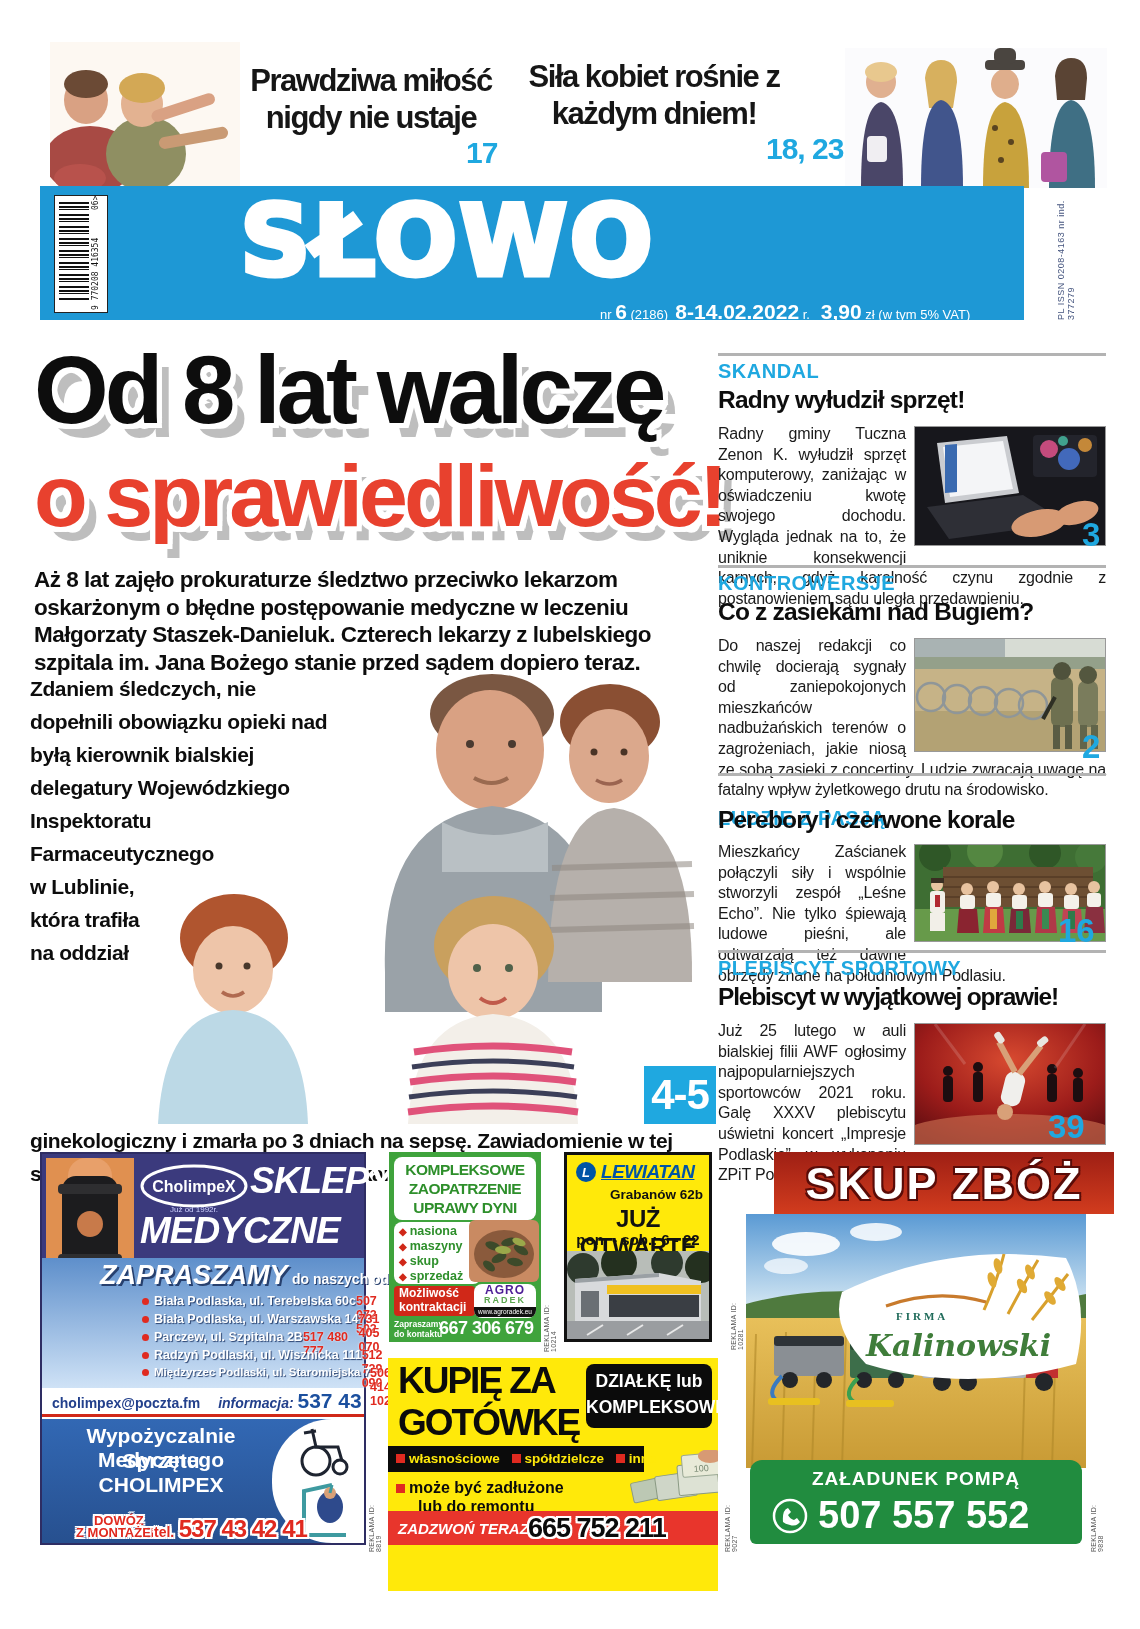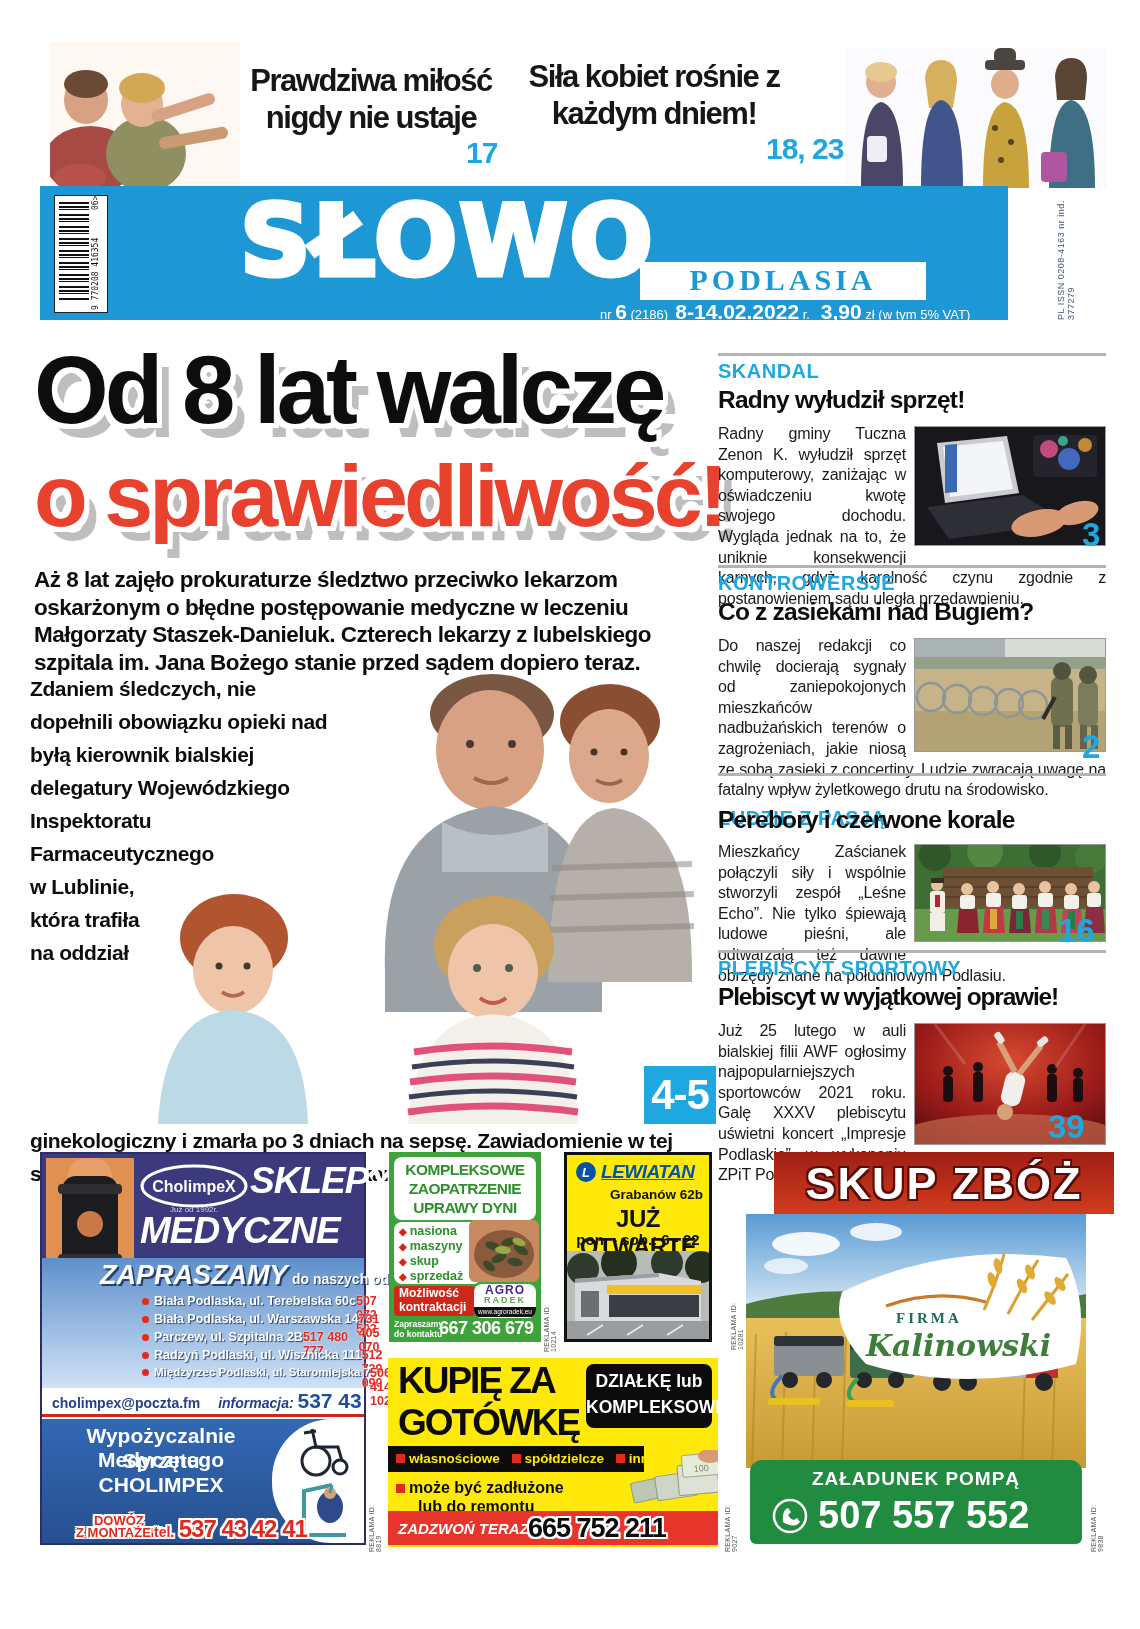--- a/index.html
+++ b/index.html
@@ -9,21 +9,21 @@
   .vtext{writing-mode:vertical-rl;transform:rotate(180deg);}
   .cyan{color:#1fa8e0;}
   .stroke-w{text-shadow:-2px -2px 0 #fff,2px -2px 0 #fff,-2px 2px 0 #fff,2px 2px 0 #fff,0 2px 0 #fff,0 -2px 0 #fff,2px 0 0 #fff,-2px 0 0 #fff;}
   .stroke-big{text-shadow:-5px -5px 0 #fff,5px -5px 0 #fff,-5px 5px 0 #fff,5px 5px 0 #fff,0 5px 0 #fff,0 -5px 0 #fff,5px 0 0 #fff,-5px 0 0 #fff,12px 14px 0 rgba(40,40,40,.30);}
 
   
   .teaser-title{font-weight:700;font-size:31px;line-height:37px;letter-spacing:-1.5px;color:#161616;text-align:center;}
   .teaser-page{font-weight:700;font-size:30px;letter-spacing:-1px;}
 
   
-  .band{background:#1e98d5;}
+  .band{background:#1e98d5;padding-left:16px;}
   .logo-main{font-family:"DejaVu Sans",sans-serif;font-weight:900;font-size:98px;color:#fff;
              letter-spacing:2px;-webkit-text-stroke:5px #fff;line-height:1;}
   .logo-sub{font-family:"Liberation Serif",serif;font-weight:700;font-size:30px;color:#1e98d5;
             letter-spacing:4px;text-align:center;line-height:36px;}
   .issue-line{color:#fff;font-size:13px;white-space:nowrap;}
   .issue-line b{font-size:21px;font-weight:700;}
   .issn{font-size:9px;color:#44547e;letter-spacing:.5px;}
 
   
   .barcode{background:#fff;border:1px solid #222;}
@@ -89,21 +89,21 @@
   .sq{display:inline-block;width:9px;height:9px;background:#e02a20;margin:0 4px 0 8px;}
   .kup-note{font-weight:900;font-size:16px;line-height:19px;color:#0b0b0b;}
   .kup-red{background:#e8352c;}
   .kup-cta{color:#fff;font-style:italic;font-weight:900;font-size:15px;}
   .kup-phone{color:#0b0b0b;font-weight:900;font-size:27px;letter-spacing:-1px;}
 
   
   .skup-head{background:linear-gradient(180deg,#9e1f14,#d23c1e);margin-left:28px;}
   .skup-title{color:#fff;font-weight:900;font-size:45px;letter-spacing:2px;text-align:center;
               text-shadow:2px 2px 0 #5a0c08,-2px -2px 0 #5a0c08,2px -2px 0 #5a0c08,-2px 2px 0 #5a0c08;}
-  .firma{font-family:"Liberation Serif",serif;font-weight:700;font-size:15px;letter-spacing:3px;color:#1f6b5a;}
+  .firma{font-family:"Liberation Serif",serif;font-weight:700;font-size:11px;letter-spacing:3px;color:#1f6b5a;}
   .kalin{font-family:"DejaVu Serif",serif;font-style:italic;font-weight:700;font-size:30px;color:#3f7d3a;}
   .skup-green{background:#218c3f;border-radius:12px 12px 6px 6px;}
   .skup-feature{color:#fff;font-weight:900;font-size:19px;letter-spacing:1px;text-align:center;}
   .skup-phone{color:#fff;font-weight:900;font-size:38px;letter-spacing:0px;}
 </style>
 </head>
 <body>
 
 <div id="canvas">
 
@@ -152,21 +152,20 @@
     <rect x="196" y="104" width="26" height="30" rx="4" fill="#b055a0"></rect>
   </svg>
 
   <div class="abs band" style="left:40px;top:186px;width:968px;height:134px;">
     <div class="abs barcode" style="left:14px;top:9px;width:52px;height:116px;">
       <div class="bars"></div>
       <div class="abs vtext barcode-num" style="left:36px;top:14px;height:100px;">9 770208 416354</div>
       <div class="abs vtext barcode-num" style="left:36px;top:0px;height:14px;">06&gt;</div>
     </div>
     <div class="abs logo-main" style="left:200px;top:6px;">SŁOWO</div>
-    <div class="abs logo-sub" style="left:600px;top:76px;width:286px;height:38px;background:#fff;">PODLASIA</div>
     <div class="abs issue-line" style="left:560px;top:114px;">
       <span>nr</span>
       <b>6</b>
       <span>(2186)</span>&nbsp;
       <b>8-14.02.2022</b>
       <span>r.</span>&nbsp;&nbsp;
       <b>3,90</b>
       <span>zł</span>
       <span>(w tym 5% VAT)</span>
     </div>
@@ -555,21 +554,21 @@
       <rect x="40" y="34" width="94" height="9" fill="#f0c020"></rect>
       <rect x="42" y="44" width="90" height="22" fill="#3a3e44"></rect>
       <rect x="14" y="40" width="18" height="26" fill="#6a6f74"></rect>
       <rect x="0" y="70" width="142" height="18" fill="#9a9da0"></rect>
       <line x1="20" y1="84" x2="36" y2="74" stroke="#e8e8e8" stroke-width="2"></line>
       <line x1="60" y1="84" x2="76" y2="74" stroke="#e8e8e8" stroke-width="2"></line>
       <line x1="100" y1="84" x2="116" y2="74" stroke="#e8e8e8" stroke-width="2"></line>
     </svg>
   </div>
 
-  <div class="abs ad kup" style="left:388px;top:1358px;width:330px;height:189px;">
+  <div class="abs ad kup" style="left:388px;top:1358px;width:330px;height:233px;">
     <div class="abs kup-t" style="left:10px;top:2px;">KUPIĘ ZA</div>
     <div class="abs kup-t" style="left:10px;top:44px;">GOTÓWKĘ</div>
     <div class="abs kup-box" style="left:198px;top:6px;width:126px;height:60px;padding-top:4px;">
       <div>DZIAŁKĘ lub</div>
       <div>KOMPLEKSOWE</div>
     </div>
     <div class="abs kup-strip" style="left:0px;top:88px;width:256px;height:26px;">
       <span class="sq"></span><span>własnościowe</span>
       <span class="sq"></span><span>spółdzielcze</span>
       <span class="sq"></span><span>inne</span>

